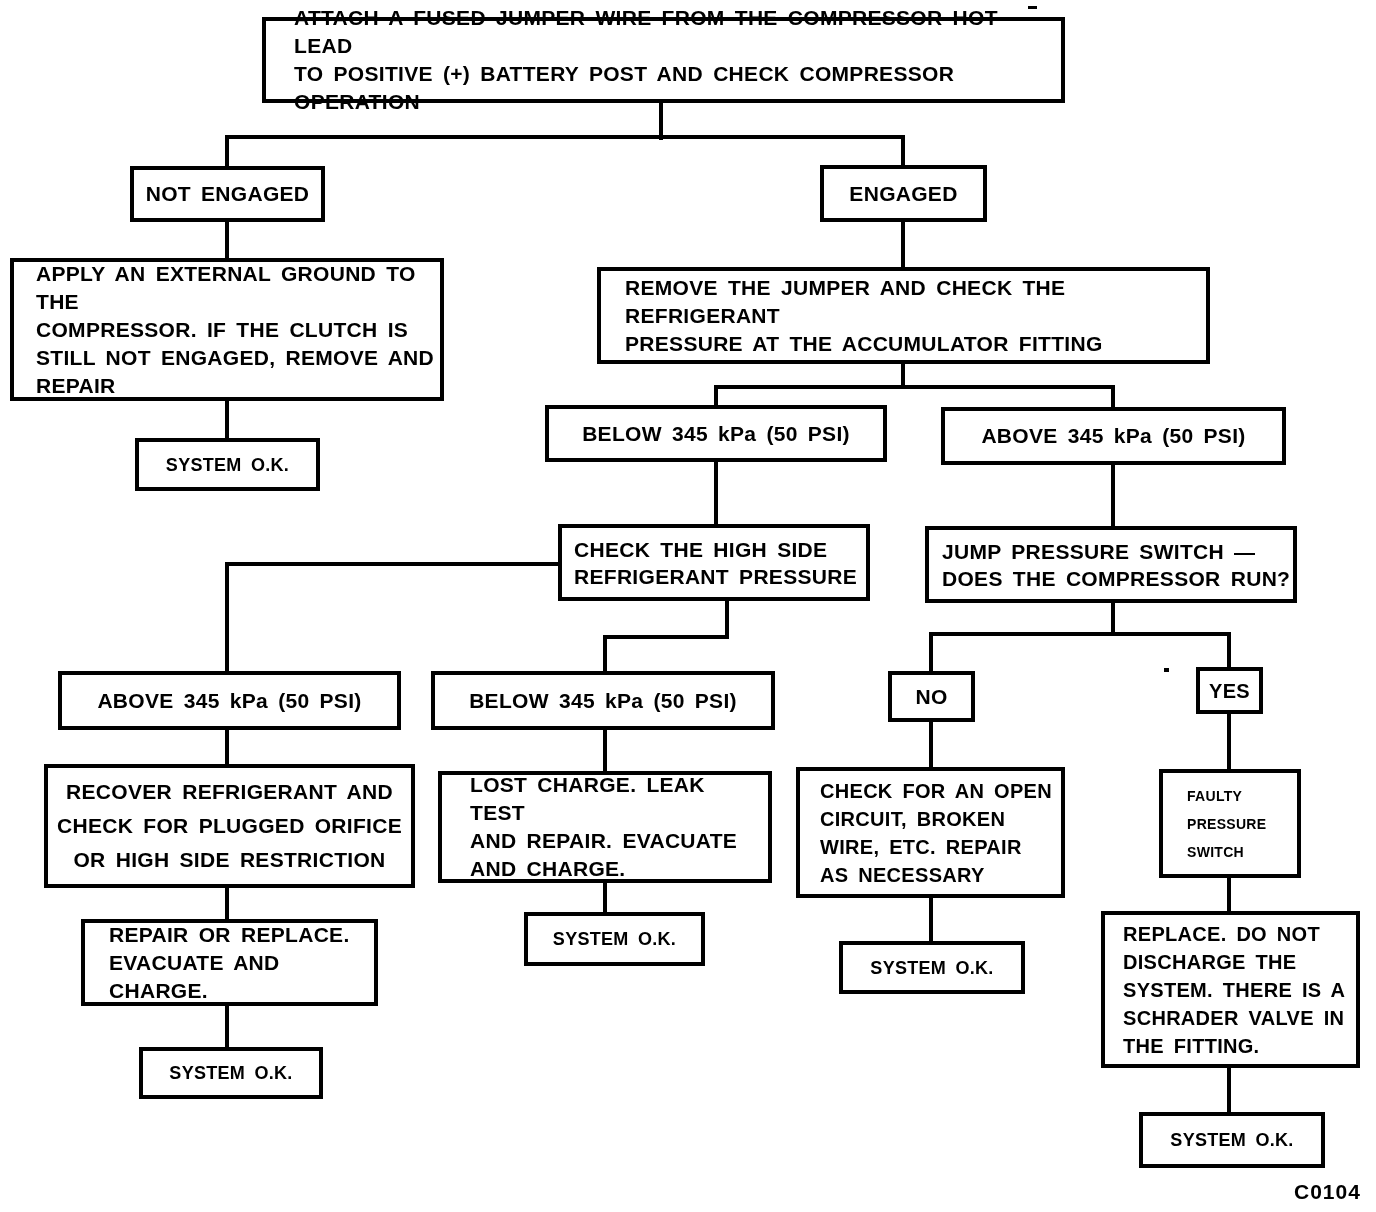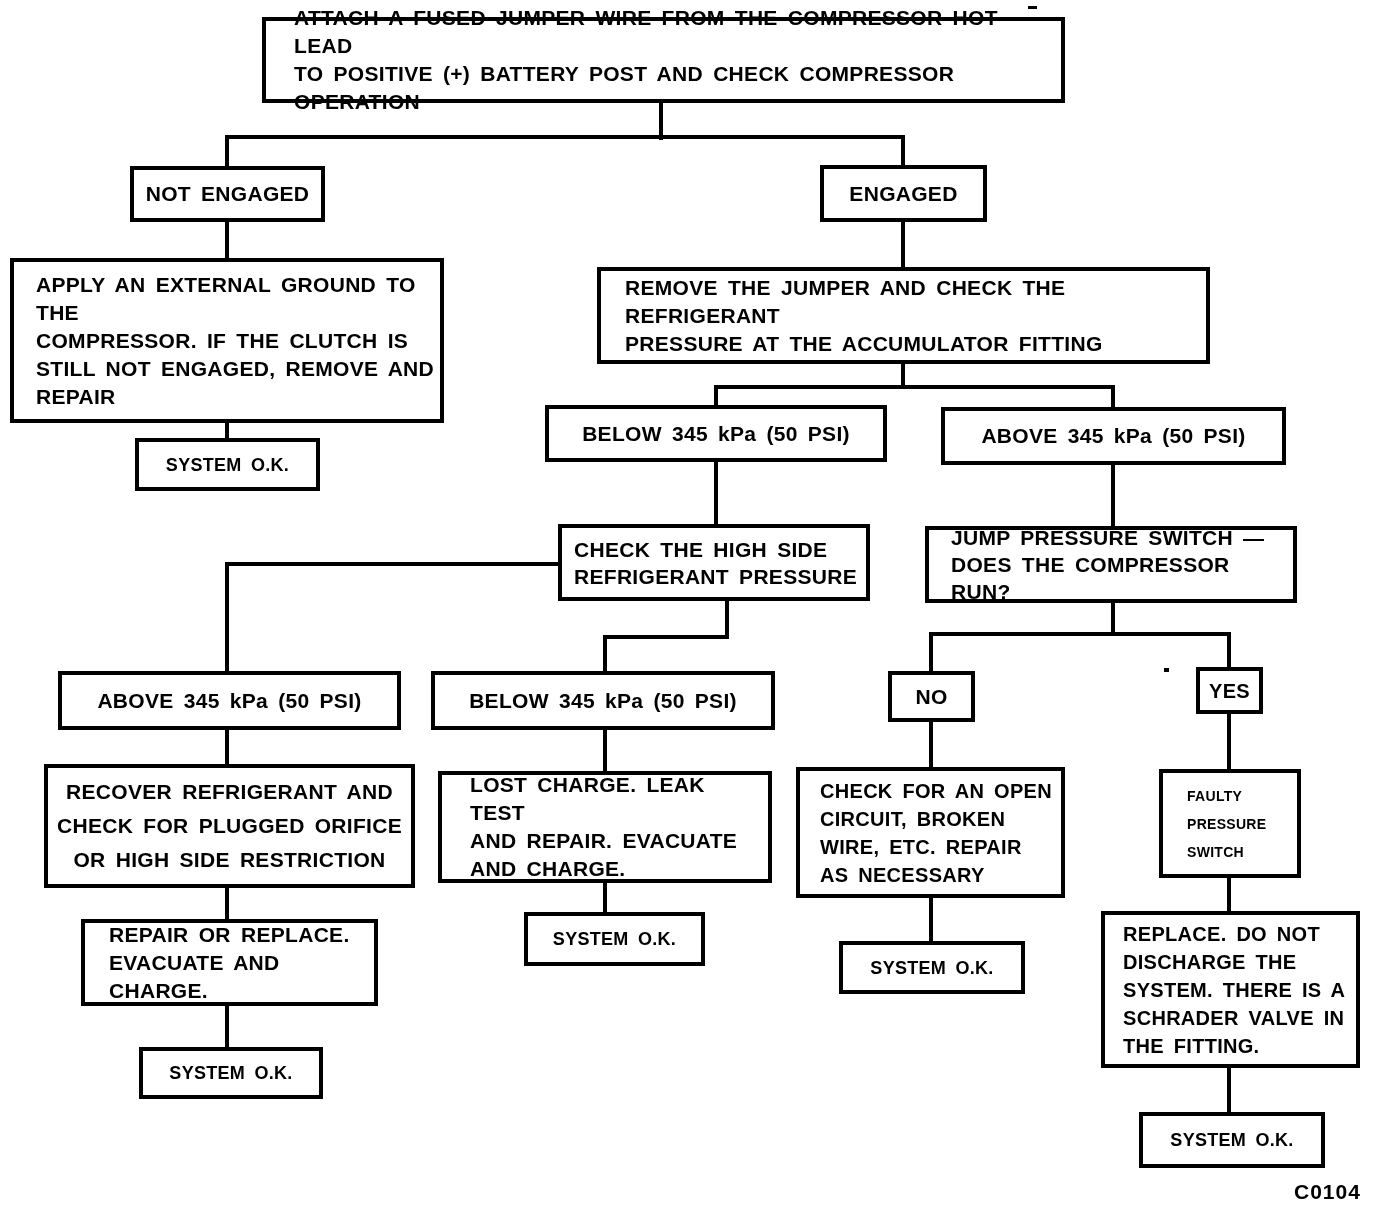--- a/index.html
+++ b/index.html
@@ -103,21 +103,21 @@
   </div>
 
   <div class="node center" style="left:130px;top:166px;width:195px;height:56px">
     <div class="node-label">NOT ENGAGED</div>
   </div>
 
   <div class="node center" style="left:820px;top:165px;width:167px;height:57px">
     <div class="node-label">ENGAGED</div>
   </div>
 
-  <div class="node left" style="left:10px;top:258px;width:434px;height:165px;padding-left:22px">
+  <div class="node left" style="left:10px;top:258px;width:434px;height:143px;padding-left:22px">
     <div class="node-label">APPLY AN EXTERNAL GROUND TO THE
 COMPRESSOR. IF THE CLUTCH IS
 STILL NOT ENGAGED, REMOVE AND
 REPAIR</div>
   </div>
 
   <div class="node center fs22" style="left:135px;top:438px;width:185px;height:53px">
     <div class="node-label">SYSTEM O.K.</div>
   </div>
 
@@ -132,21 +132,21 @@
 
   <div class="node center" style="left:941px;top:407px;width:345px;height:58px">
     <div class="node-label">ABOVE 345 kPa (50 PSI)</div>
   </div>
 
   <div class="node left lh27" style="left:558px;top:524px;width:312px;height:77px;padding-left:12px">
     <div class="node-label">CHECK THE HIGH SIDE
 REFRIGERANT PRESSURE</div>
   </div>
 
-  <div class="node left lh27" style="left:925px;top:526px;width:372px;height:77px;padding-left:22px">
+  <div class="node left lh27" style="left:925px;top:526px;width:372px;height:77px;padding-left:13px">
     <div class="node-label">JUMP PRESSURE SWITCH —
 DOES THE COMPRESSOR RUN?</div>
   </div>
 
   <div class="node center" style="left:58px;top:671px;width:343px;height:59px">
     <div class="node-label">ABOVE 345 kPa (50 PSI)</div>
   </div>
 
   <div class="node center" style="left:431px;top:671px;width:344px;height:59px">
     <div class="node-label">BELOW 345 kPa (50 PSI)</div>

